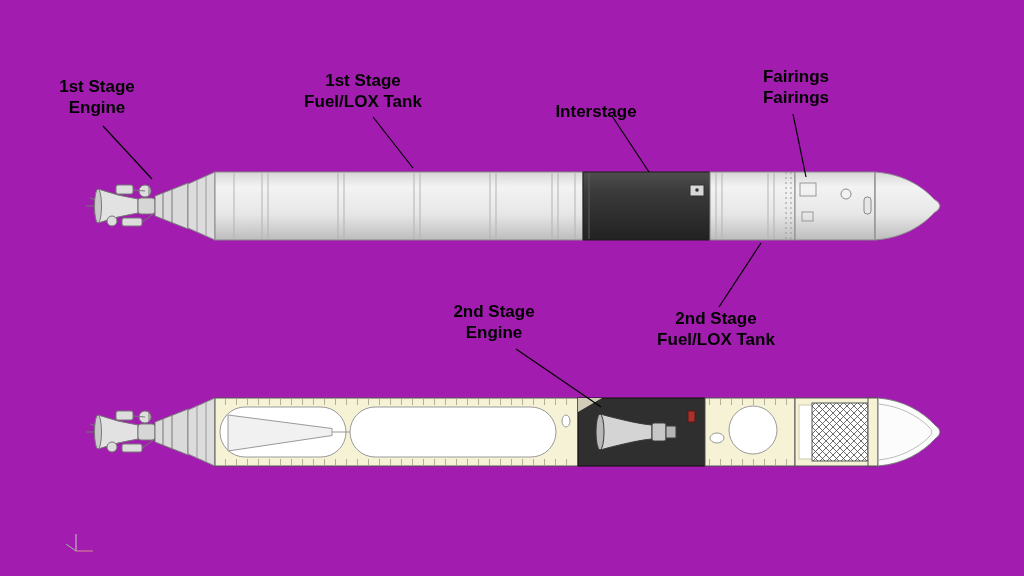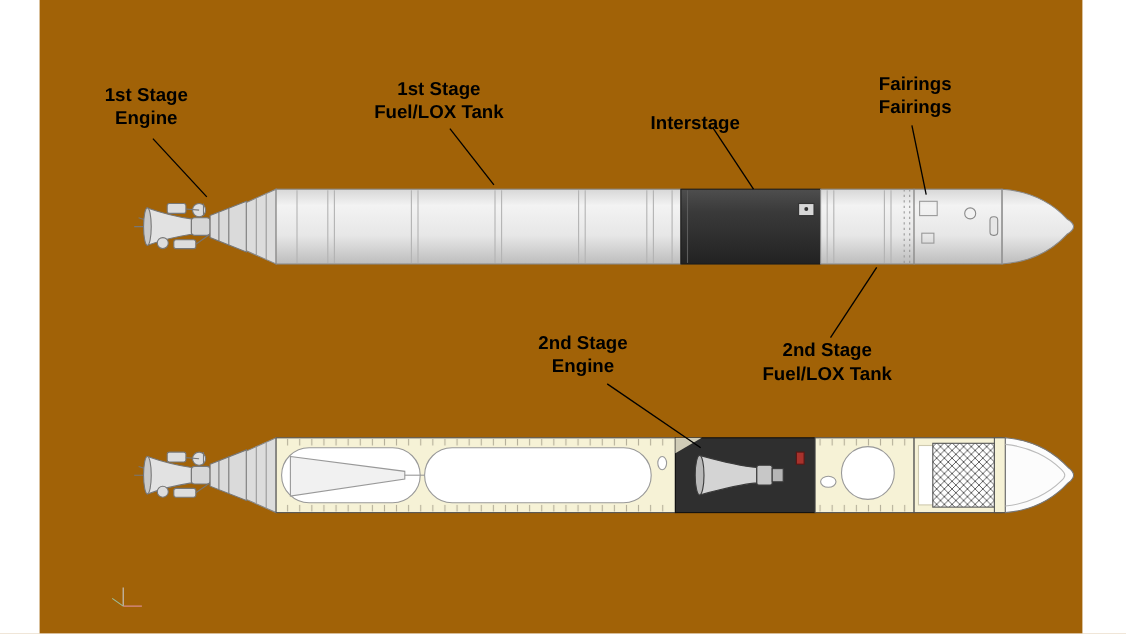--- a/index.html
+++ b/index.html
@@ -1,19 +1,18 @@
 <!DOCTYPE html>
 <html><head>
 <meta charset="utf-8">
 <style>
   html,body{margin:0;padding:0;background:#fff;}
   .canvas{
-    position:relative;width:948px;height:576px;background:#a16207;overflow:hidden;
+    position:relative;width:1024px;height:576px;background:#a21caf;overflow:hidden;
     font-family:"Liberation Sans",sans-serif;
-    margin-left:36px;
   }
   .canvas svg{position:absolute;left:0;top:0;}
   .callout{
     position:absolute;transform:translateX(-50%);text-align:center;
     font-weight:bold;font-size:17px;line-height:21px;color:#000;white-space:nowrap;
   }
   .callout span{display:block;}
 </style>
 </head>
 <body>

